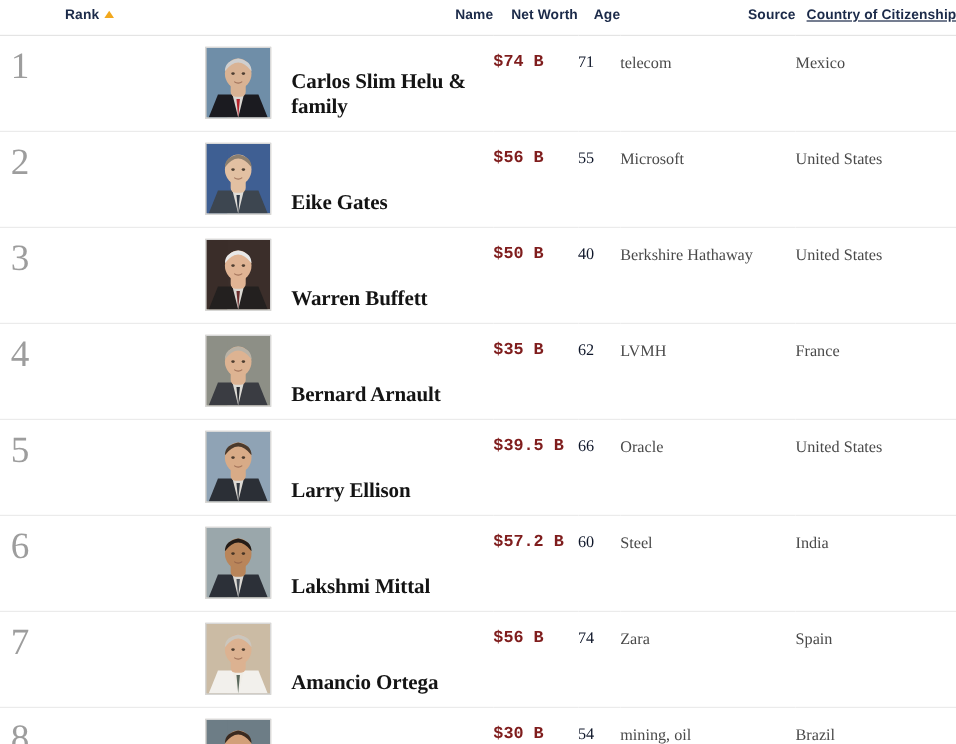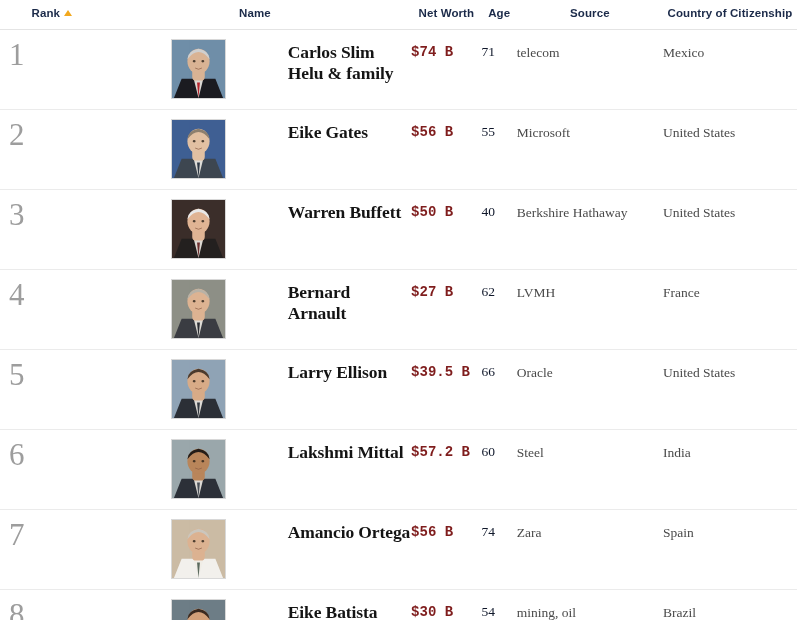--- a/index.html
+++ b/index.html
@@ -20,34 +20,34 @@
     border-collapse: collapse;
     table-layout: fixed;
   }
 
   
   thead th {
     font-family: "Liberation Sans", "DejaVu Sans", sans-serif;
     font-size: 11.5px;
     font-weight: bold;
     color: #1b2a49;
-    text-align: center;
+    text-align: right;
     vertical-align: top;
     padding: 6px 0 9px 0;
     line-height: 14px;
     letter-spacing: 0.1px;
     border-bottom: 1px solid #e4e4e4;
     white-space: normal;
   }
   th.col-rank    { width: 85px;  padding-left: 9px; }
   th.col-name    { width: 310px; padding-left: 4px; }
   th.col-worth   { width: 70px;  }
   th.col-age     { width: 35px;  }
   th.col-source  { width: 145px; }
-  th.col-country { width: 133px; }
+  th.col-country { width: 133px; text-decoration: underline; }
 
   .sort-arrow {
     display: inline-block;
     width: 0;
     height: 0;
     margin-left: 4px;
     vertical-align: 1px;
     border-left: 4px solid transparent;
     border-right: 4px solid transparent;
     border-bottom: 6px solid #f2a81d;
@@ -67,23 +67,22 @@
     font-family: "Liberation Serif", "DejaVu Serif", serif;
     font-size: 31px;
     color: #9d9d9d;
     line-height: 34px;
     padding: 8px 0 0 9px;
     font-weight: normal;
   }
 
   .name-wrap {
     display: flex;
-    align-items: flex-start;
+    align-items: flex-end;
     padding: 9px 0 10px 0;
-    gap: 45px;
   }
 
   .thumb {
     width: 55px;
     height: 60px;
     flex: 0 0 55px;
     margin-left: 76px;
     margin-right: 17px;
     border: 1px solid #d8d8d8;
     box-sizing: border-box;
@@ -247,21 +246,21 @@
     <ellipse cx="27.5" cy="22" rx="11.5" ry="13" fill="#ddb392"></ellipse>
     <path d="M16 20 Q27.5 5 39 20 Q39 11 27.5 9 Q16 11 16 20 Z" fill="#b9b2a6"></path>
     <ellipse cx="23" cy="22" rx="1.5" ry="1.2" fill="#2b2018" opacity="0.8"></ellipse>
     <ellipse cx="32" cy="22" rx="1.5" ry="1.2" fill="#2b2018" opacity="0.8"></ellipse>
     <path d="M24 29 Q27.5 31.5 31 29" stroke="#8a5a44" stroke-width="1" fill="none" opacity="0.7"></path>
   </svg>
             </div>
         <div class="person-name">Bernard Arnault</div>
       </div>
     </td>
-    <td class="cell-worth">$27 B</td>
+    <td class="cell-worth">$35 B</td>
     <td class="cell-age">62</td>
     <td class="cell-source">LVMH</td>
     <td class="cell-country">France</td>
   </tr>
 
   <tr>
     <td class="cell-rank">5</td>
     <td class="cell-name">
       <div class="name-wrap">
         <div class="thumb">

